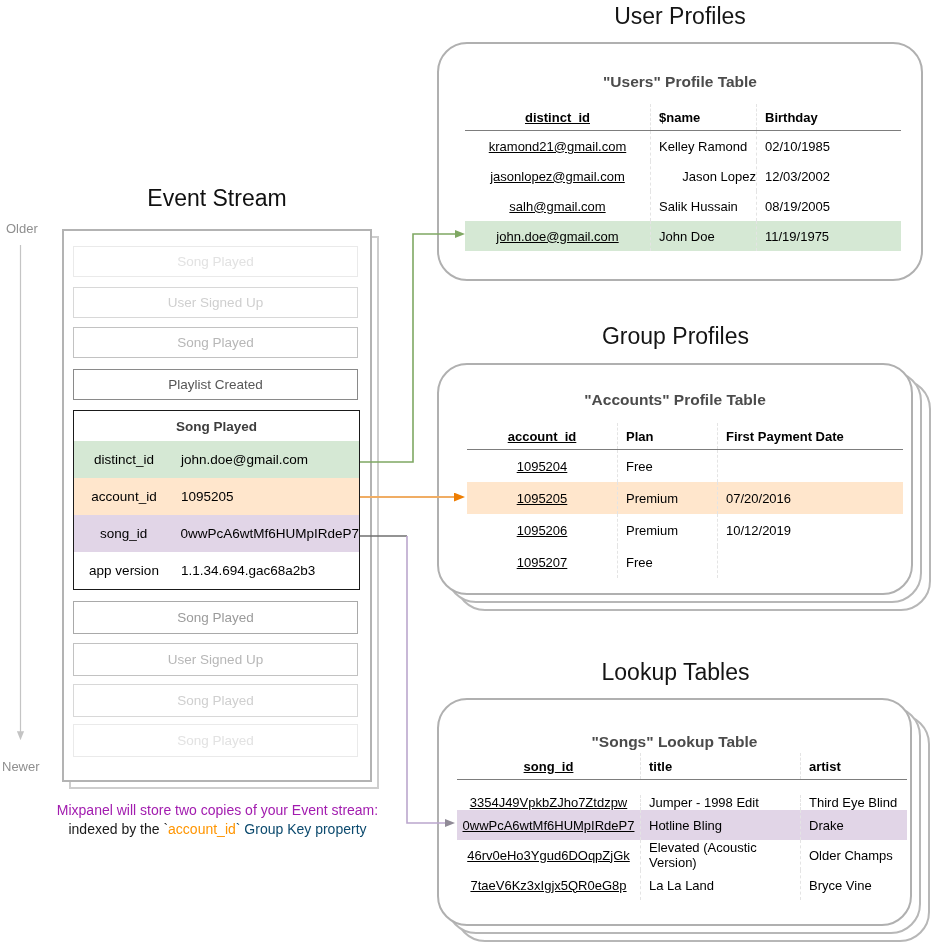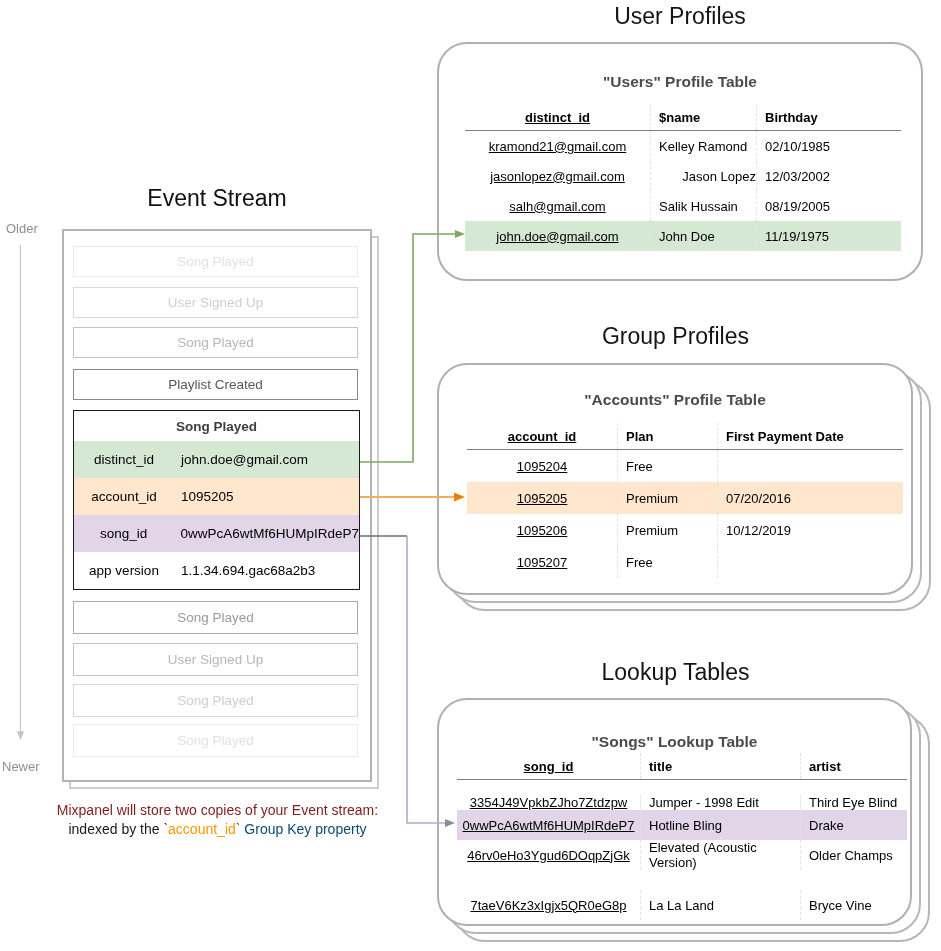--- a/index.html
+++ b/index.html
@@ -131,21 +131,21 @@
           <span class="v">0wwPcA6wtMf6HUMpIRdeP7</span>
         </div>
         <div class="es-prop">
           <span class="k">app version</span>
           <span class="v">1.1.34.694.gac68a2b3</span>
         </div>
       </div>
     </div>
 
   <div class="caption" id="caption">
-      <div><span style="color: #7f1d1d;">Mixpanel will store two copies of your Event stream:</span></div>
+      <div><span style="color: #a21caf;">Mixpanel will store two copies of your Event stream:</span></div>
       <div><span style="color: rgb(26, 26, 26);">indexed by the `</span><span style="color: rgb(255, 149, 0);">account_id</span><span style="color: #0c4a6e;">` Group Key property</span></div>
     </div>
 
   <div class="section-title st-users">User Profiles</div>
   <div class="section-title st-groups">Group Profiles</div>
   <div class="section-title st-lookup">Lookup Tables</div>
 
   <div class="card users-card"></div>
   <div class="card-title users-ct">"Users" Profile Table</div>
   <div class="tbl" id="users-table" style="left:465px;top:104px;">
@@ -310,21 +310,21 @@
         <div class="tcell keycell" style="width: 183px;">
           <span class="u">46rv0eHo3Ygud6DOqpZjGk</span>
         </div>
         <div class="tcell sep" style="width: 160px;">
           <span>Elevated (Acoustic Version)</span>
         </div>
         <div class="tcell sep" style="width: 107px;">
           <span>Older Champs</span>
         </div>
       </div>
-      <div class="trow" style="height: 30px; margin-top: 20px;">
+      <div class="trow" style="height: 30px;">
         <div class="tcell keycell" style="width: 183px;">
           <span class="u">7taeV6Kz3xIgjx5QR0eG8p</span>
         </div>
         <div class="tcell sep" style="width: 160px;">
           <span>La La Land</span>
         </div>
         <div class="tcell sep" style="width: 107px;">
           <span>Bryce Vine</span>
         </div>
       </div>

